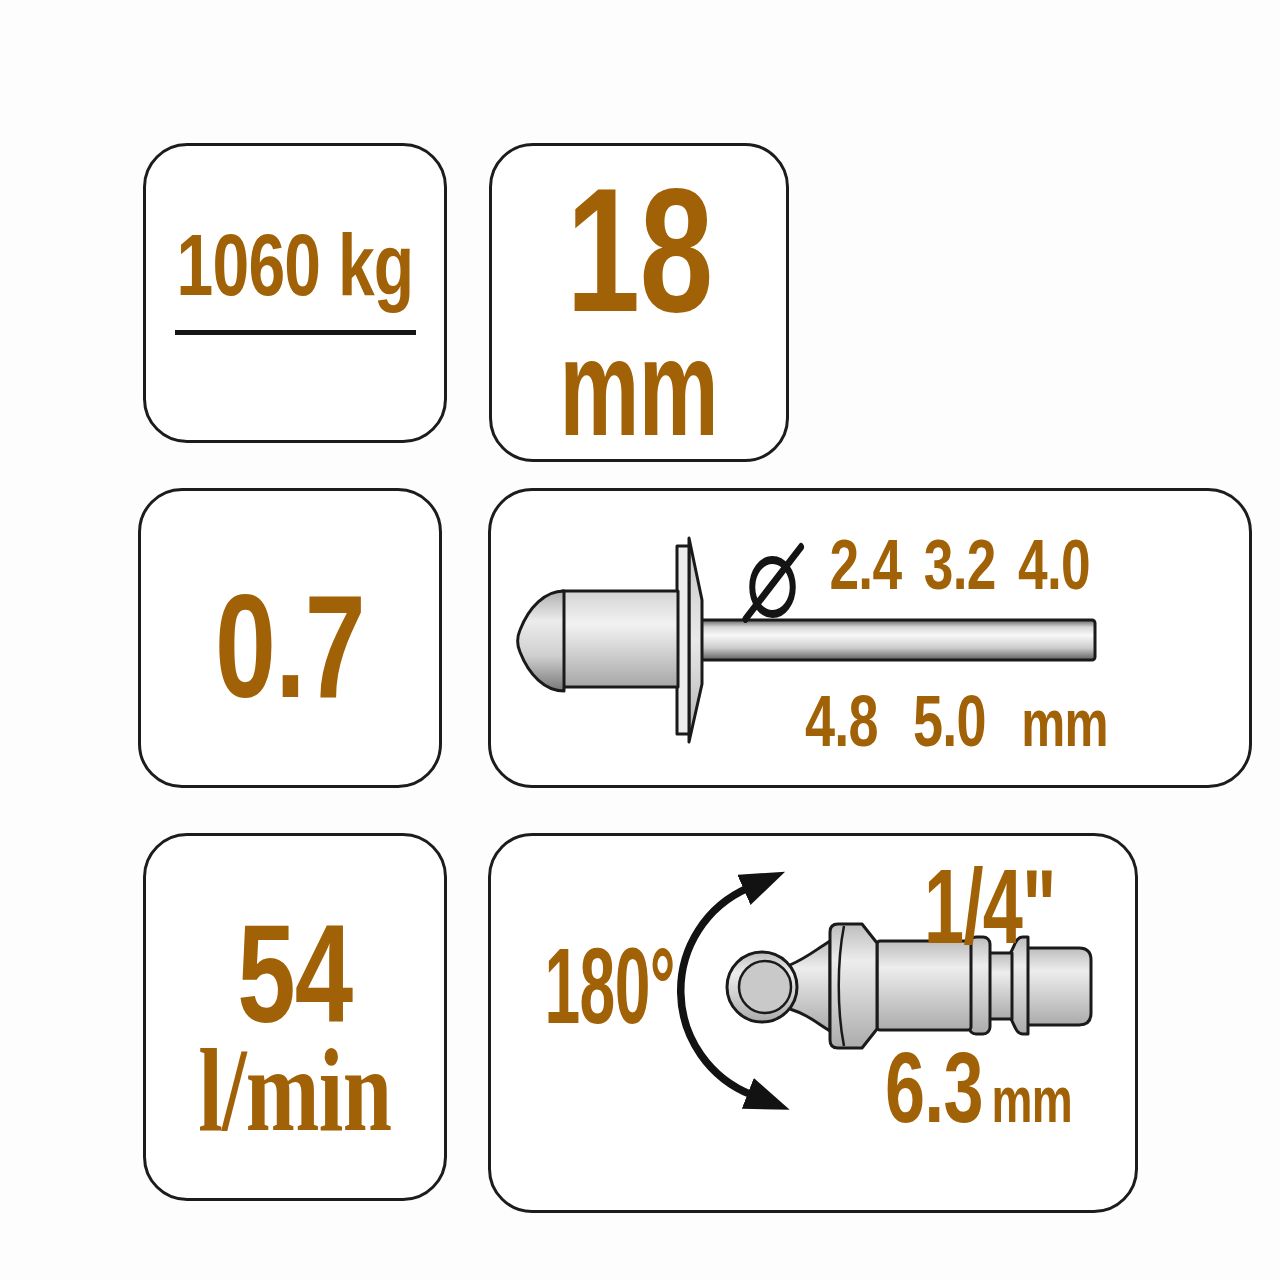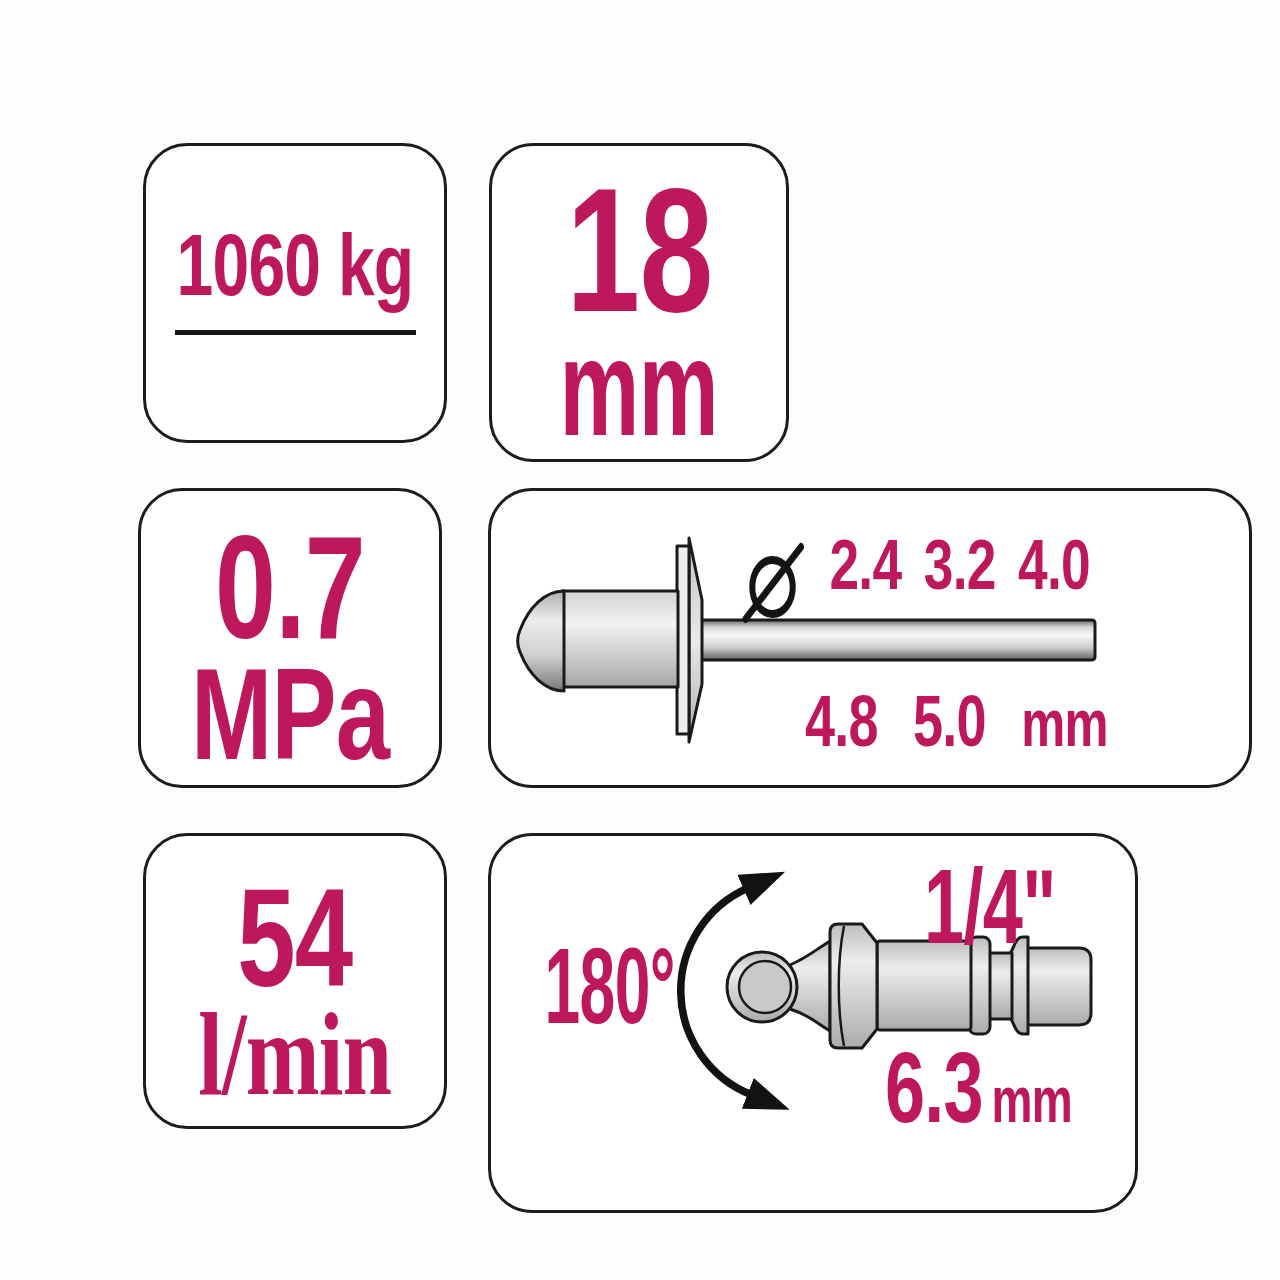--- a/index.html
+++ b/index.html
@@ -1,20 +1,20 @@
 <!DOCTYPE html>
 <html><head>
 <meta charset="utf-8">
 <style>
   html,body { margin:0; padding:0; background:#ffffff; }
   #canvas {
     position:relative; width:1280px; height:1280px;
     background:#fdfdfd; overflow:hidden;
     font-family:"Liberation Sans","DejaVu Sans",sans-serif;
-    font-weight:bold; color:#be185d;
+    font-weight:bold; color:#a16207;
   }
   .box {
     position:absolute; box-sizing:border-box;
     background:#ffffff; border:3px solid #1c1c1c; border-radius:44px;
   }
   .stack { display:flex; flex-direction:column; align-items:center; justify-content:center; height:100%; }
   .cond { display:inline-block; transform:scaleX(0.75); transform-origin:center center; white-space:nowrap; letter-spacing:-1px; }
   
   #box-force   { left:143px; top:143px; width:304px; height:300px; }
   .f-line { font-size:88px; line-height:78px; }
@@ -30,21 +30,21 @@
   .pr-unit { font-size:130px; line-height:106px; margin-top:12px; }
   
   #box-rivet   { left:488px; top:488px; width:764px; height:300px; }
   #box-rivet svg.illu, #box-connector svg.illu { position:absolute; left:-3px; top:-3px; }
   .rrow { position:absolute; display:flex; align-items:baseline; transform:scaleX(0.75); transform-origin:left center; white-space:nowrap; letter-spacing:-1px; }
   .rrow1 { left:250px; top:38px; line-height:72px; font-size:71px; gap:30px; }
   .rrow2 { left:314px; top:194px; line-height:72px; font-size:72px; gap:47px; }
   .rrow2 .mmu { font-size:66px; }
   .dicon { position:relative; top:12px; align-self:center; }
   
-  #box-airflow { left:143px; top:833px; width:304px; height:296px; }
+  #box-airflow { left:143px; top:833px; width:304px; height:368px; }
   .af-val { font-size:140px; line-height:118px; margin-top:20px; }
   .af-unit { font-size:118px; line-height:96px; margin-top:10px;font-family:Liberation Serif, serif; }
   
   #box-connector{ left:488px; top:833px; width:650px; height:380px; }
   .rot { position:absolute; left:10px; top:106px; width:200px; text-align:center; font-size:107px; line-height:88px; }
   .rot .cond { transform:scaleX(0.60); }
   .thread { position:absolute; left:402px; top:24px; width:176px; text-align:center; font-size:106px; line-height:92px; }
   .thread .cond { transform:scaleX(0.68); }
   .dia { position:absolute; left:394px; top:212px; line-height:78px; font-size:100px; transform:scaleX(0.72); transform-origin:left center; white-space:nowrap; letter-spacing:-1px; }
   .dia .mmu { font-size:64px; margin-left:12px; }
@@ -64,21 +64,20 @@
   <div class="box" id="box-stroke">
     <div class="stack">
       <div class="stk-val"><span class="cond">18</span></div>
       <div class="stk-unit"><span class="cond n65">mm</span></div>
     </div>
   </div>
 
   <div class="box" id="box-pressure">
     <div class="stack">
       <div class="pr-val"><span class="cond">0.7</span></div>
-      <div class="pr-unit"><span class="cond">MPa</span></div>
     </div>
   </div>
 
   <div class="box" id="box-rivet">
     <svg class="illu" width="650" height="300" viewBox="0 0 650 300">
       <defs>
         <linearGradient id="rv-rod" x1="0" y1="0" x2="0" y2="1">
           <stop offset="0" stop-color="#636363"></stop>
             <stop offset="0.18" stop-color="#d8d8d8"></stop>
           <stop offset="0.38" stop-color="#f8f8f8"></stop>

